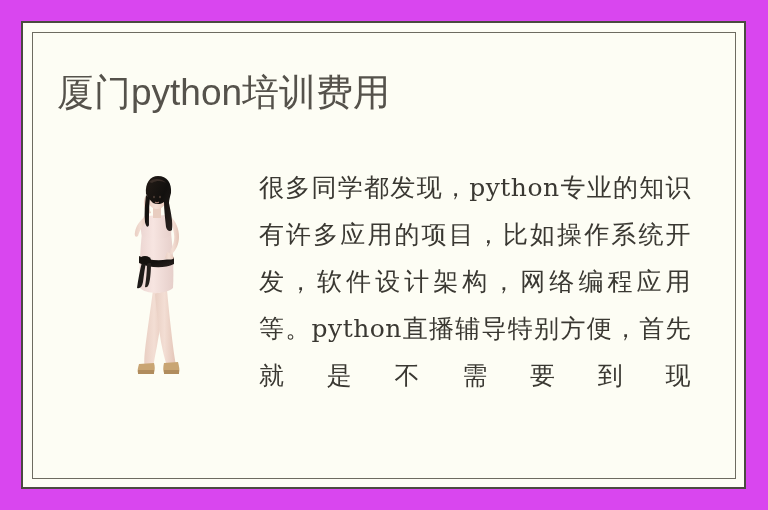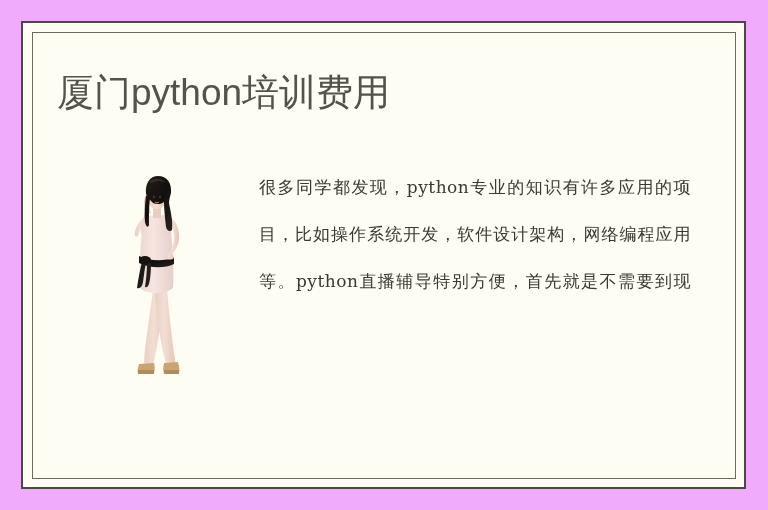--- a/index.html
+++ b/index.html
@@ -11,21 +11,21 @@
     height: 510px;
     background: #fdfcf2;
     font-family: "Liberation Sans", sans-serif;
     overflow: hidden;
   }
 
   #page {
     position: relative;
     width: 768px;
     height: 510px;
-    background: #f0abfc;
+    background: #d946ef;
   }
 
   
   .frame-outer {
     position: absolute;
     left: 21px;
     top: 21px;
     width: 725px;
     height: 468px;
     border: 2px solid #4b4a40;
@@ -80,21 +80,21 @@
     width: 100px;
     height: 210px;
   }
   .figure svg { display: block; }
 
   .body-copy {
     position: absolute;
     left: 202px;
     top: 0px;
     width: 432px;
-    font-size: 17px;
+    font-size: 25px;
     line-height: 47px;
     color: #3a3832;
     text-align: justify;
     text-align-last: justify;
     letter-spacing: 0.5px;
     font-family: "DejaVu Serif", "Liberation Serif", serif;
   }
 </style>
 </head>
 <body>

